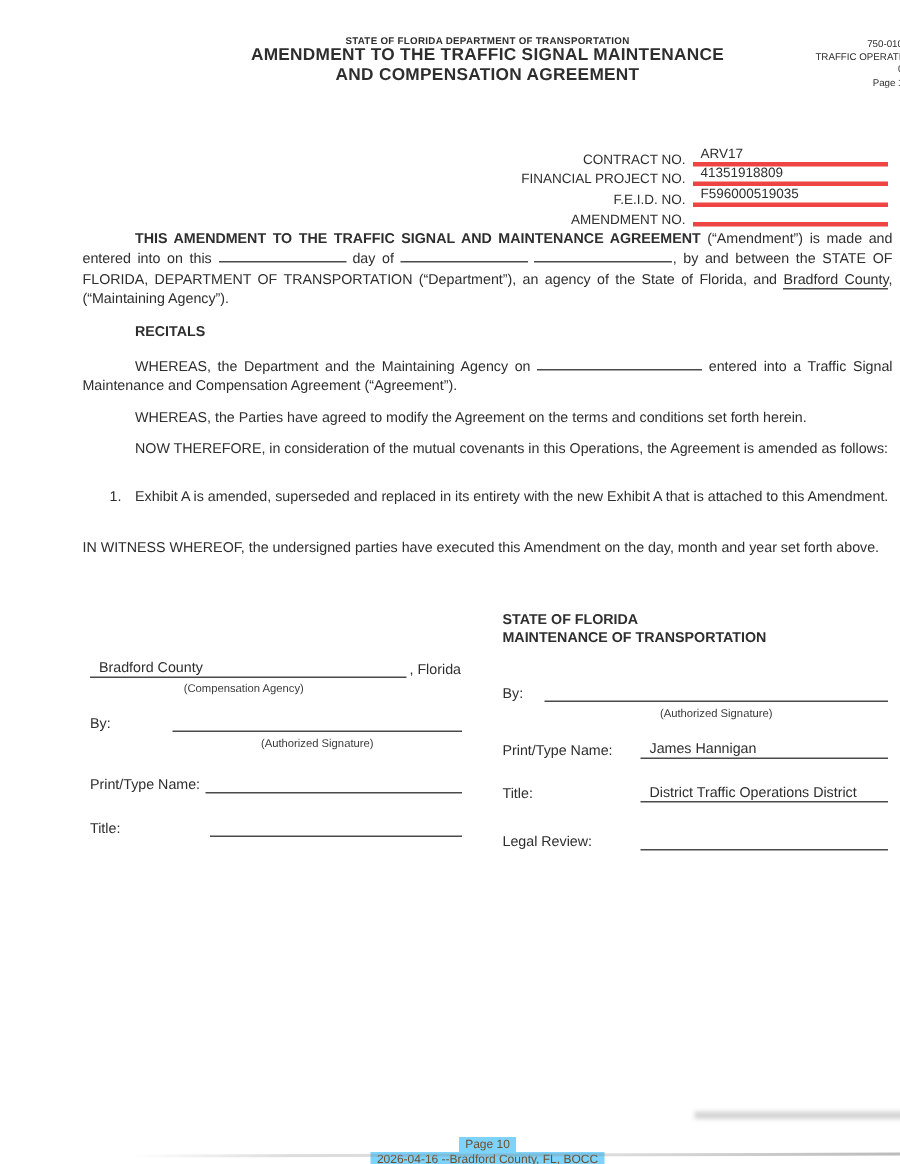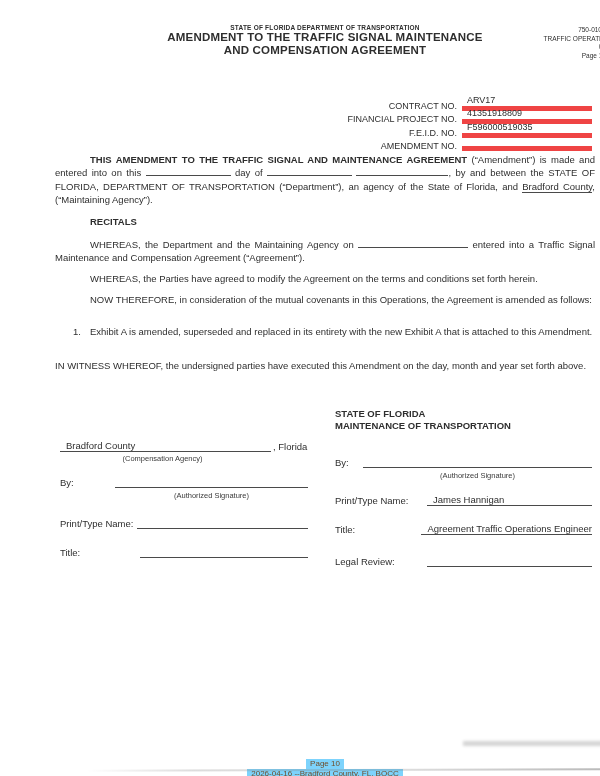--- a/index.html
+++ b/index.html
@@ -9,21 +9,21 @@
   }
   
   .hdr-center { position:absolute; top:24px; left:0; width:100%; text-align:center; }
   .agency-line { font-size:6.5px; font-weight:bold; letter-spacing:.2px; }
   .doc-title { font-size:11.5px; font-weight:bold; line-height:13px; letter-spacing:.2px; }
   .hdr-meta { position:absolute; top:26px; right:10px; text-align:right; font-size:6.5px; line-height:8.6px; }
   
   .fields { position:absolute; top:98px; left:285px; width:282px; }
   .frow { display:flex; align-items:flex-end; height:13.2px; font-size:9px; }
   .flabel { width:147px; text-align:right; padding-right:5px; white-space:nowrap; }
-  .fvalue { flex:1; border-bottom:5px solid #ef4444; padding-left:5px; min-height:11px; }
+  .fvalue { flex:1; border-bottom:3px solid #ef4444; padding-left:5px; min-height:11px; }
   
   .para { position:absolute; left:30px; width:540px; font-size:9.5px; line-height:13.3px; text-align:justify; }
   .indent { text-indent:35px; }
   .b { font-weight:bold; }
   .blank { display:inline-block; border-bottom:1px solid #4a4a4a; height:8px; }
   .w85 { width:85px; } .w92 { width:92px; } .w110 { width:110px; }
   .uword { border-bottom:1px solid #4a4a4a; }
   .recitals { position:absolute; left:65px; top:216px; font-size:9.5px; font-weight:bold; }
   .litem { position:absolute; left:30px; top:325px; width:540px; font-size:9.5px; line-height:13.3px; }
   .lnum { position:absolute; left:18px; top:0; }
@@ -145,21 +145,21 @@
       <span class="slabel">By:</span>
       <span class="sline"></span>
     </div>
     <div class="caption sr-by-cap">(Authorized Signature)</div>
     <div class="srow sr-print">
       <span class="slabel">Print/Type Name:</span>
       <span class="sline">James Hannigan</span>
     </div>
     <div class="srow sr-title">
       <span class="slabel">Title:</span>
-      <span class="sline">Agreement Traffic Operations Engineer</span>
+      <span class="sline">District Traffic Operations District</span>
     </div>
     <div class="srow sr-legal">
       <span class="slabel">Legal Review:</span>
       <span class="sline"></span>
     </div>
   </div>
 
   <div class="fline f1">
     <span class="badge">Page 10</span>
   </div>

